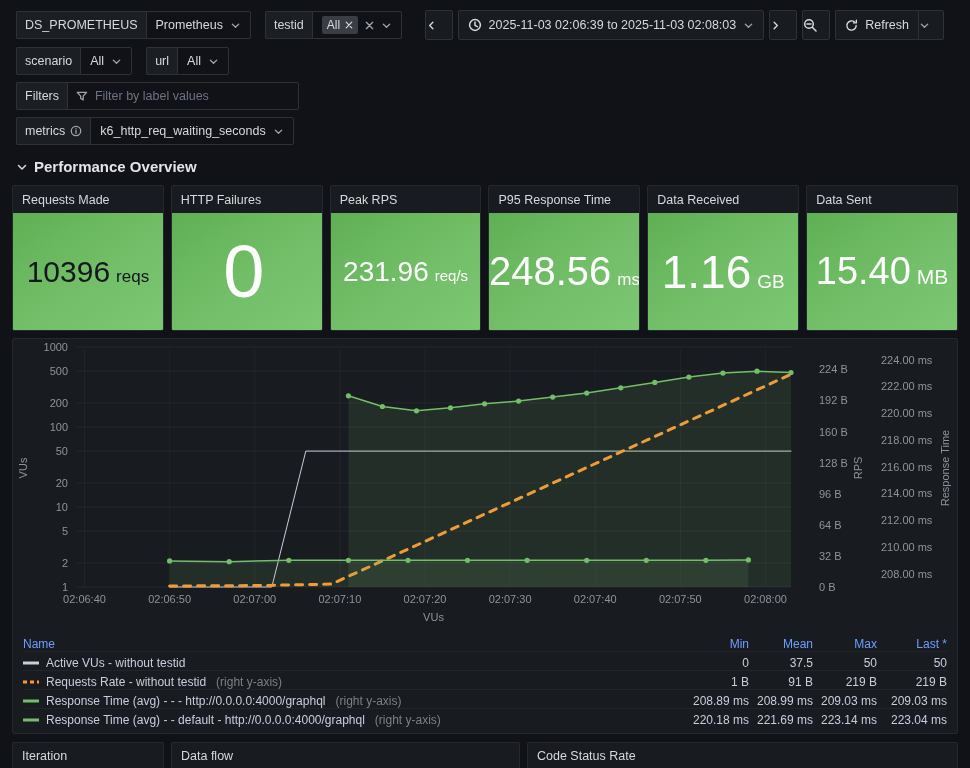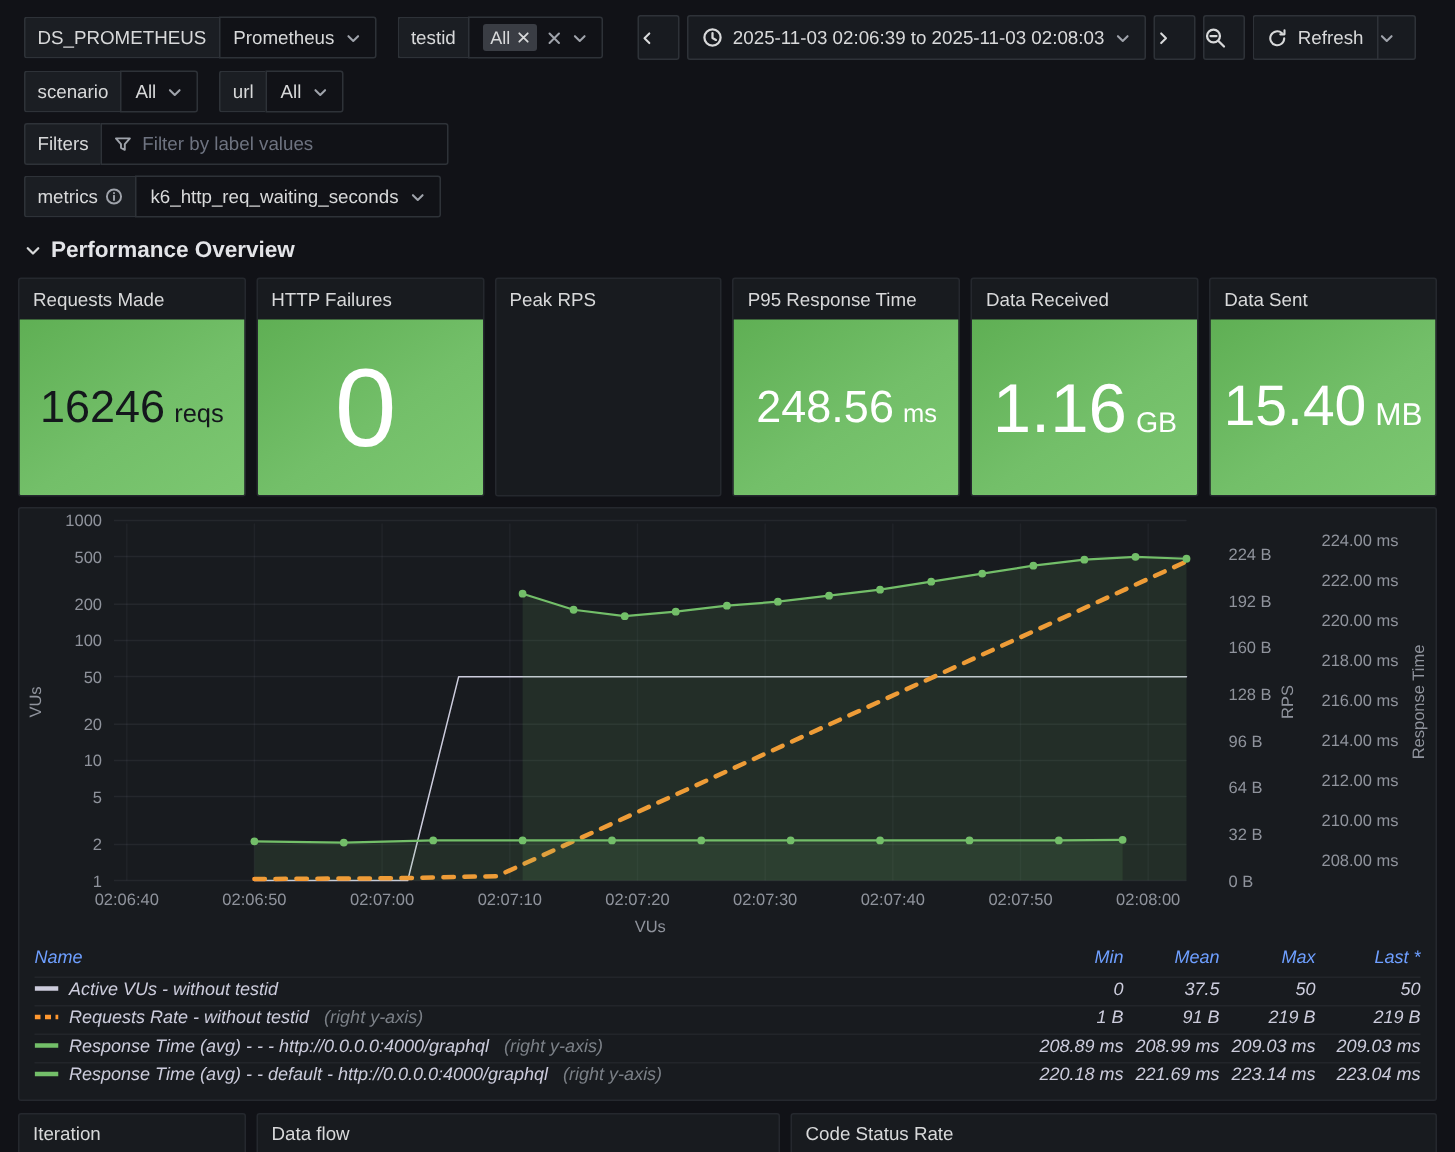--- a/index.html
+++ b/index.html
@@ -68,21 +68,21 @@
     flex:1; display:flex; align-items:center; justify-content:center;
     background:linear-gradient(145deg,#5faf54 0%,#73bf69 55%,#7cc771 100%);
   }
   .stat-value { display:flex; align-items:baseline; gap:6px; font-weight:500; }
   .stat-value .unit { font-weight:500; }
 
   
   .chart-panel { margin:7px 12px 0; height:396px; }
   .chart-panel svg.plot { display:block; }
   .legend { padding:0 10px; font-size:12px; }
-  .lg-row { display:flex; align-items:flex-start; height:19px; border-top:1px solid rgba(204,204,220,0.06);font-style:italic; }
+  .lg-row { display:flex; align-items:flex-end; height:19px; border-top:1px solid rgba(204,204,220,0.06); }
   .lg-row.hdr { border-top:none; color:#6e9fff; font-weight:400; height:20px; }
   .lg-name { flex:1; display:flex; align-items:center; gap:7px; min-width:0; white-space:nowrap; overflow:hidden; cursor:pointer; }
   .lg-suffix { color:#7b8087; margin-left:3px; }
   .lg-num { width:64px; text-align:right; color:#ccccdc; flex:0 0 auto; }
   .lg-num.last { width:70px; }
   .lg-row.hdr .lg-num { color:#6e9fff; cursor:pointer; }
   .lg-row.hdr .lg-name { color:#6e9fff; }
 
   
   .bottom-row { display:grid; grid-template-columns:152px 349px 1fr; gap:7px; margin:8px 12px 0; }
@@ -232,21 +232,21 @@
     <span>Performance Overview</span>
   </div>
 
   <div class="stats-row" id="stats-row">
     <section class="panel stat-panel">
       <div class="stat-hdr">
           <span class="t">Requests Made</span>
         </div>
       <div class="stat-body">
         <span class="stat-value">
-          <span class="num" style="font-size: 30px; color: rgb(20, 23, 28);">16246</span>
+          <span class="num" style="font-size: 30px; color: rgb(20, 23, 28);">10396</span>
           <span class="unit" style="font-size: 17px; color: rgb(20, 23, 28);">reqs</span>
         </span>
       </div>
     </section>
 
     <section class="panel stat-panel">
       <div class="stat-hdr">
           <span class="t">HTTP Failures</span>
         </div>
       <div class="stat-body">
@@ -254,29 +254,35 @@
           <span class="num" style="font-size: 74px; color: rgb(255, 255, 255);">0</span>
           <span class="unit" style="font-size: 41px; color: rgb(255, 255, 255);"></span>
         </span>
       </div>
     </section>
 
     <section class="panel stat-panel">
       <div class="stat-hdr">
           <span class="t">Peak RPS</span>
         </div>
+      <div class="stat-body">
+        <span class="stat-value">
+          <span class="num" style="font-size: 28px; color: rgb(255, 255, 255);">231.96</span>
+          <span class="unit" style="font-size: 15px; color: rgb(255, 255, 255);">req/s</span>
+        </span>
+      </div>
     </section>
 
     <section class="panel stat-panel">
       <div class="stat-hdr">
           <span class="t">P95 Response Time</span>
         </div>
       <div class="stat-body">
         <span class="stat-value">
-          <span class="num" style="font-size: 30px; color: rgb(255, 255, 255);">248.56</span>
+          <span class="num" style="font-size: 40px; color: rgb(255, 255, 255);">248.56</span>
           <span class="unit" style="font-size: 17px; color: rgb(255, 255, 255);">ms</span>
         </span>
       </div>
     </section>
 
     <section class="panel stat-panel">
       <div class="stat-hdr">
           <span class="t">Data Received</span>
         </div>
       <div class="stat-body">

